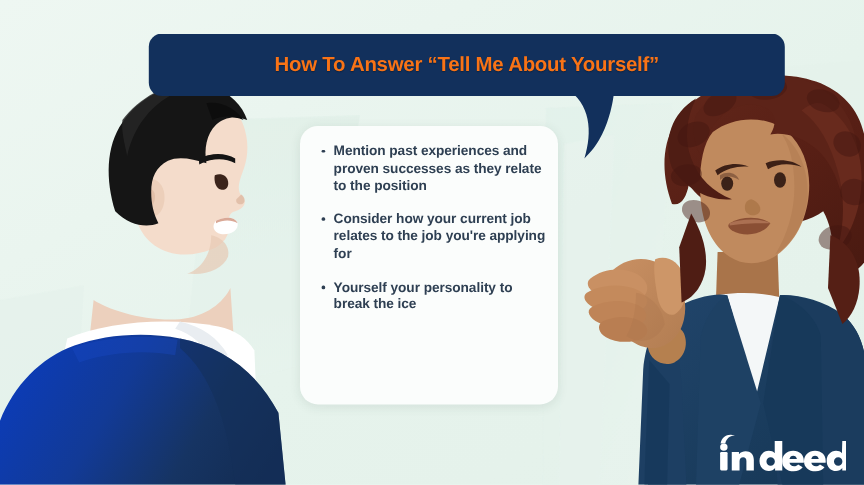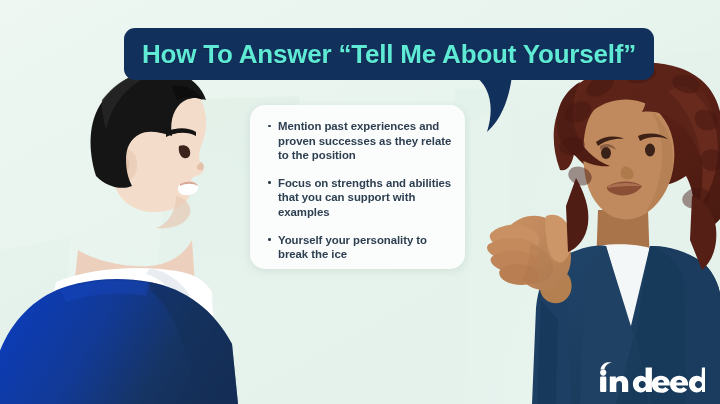--- a/index.html
+++ b/index.html
@@ -12,28 +12,28 @@
   #art{position:absolute;left:0;top:0;width:720px;height:404px;}
 
   
   .banner{
     position:absolute;left:124px;top:28px;width:530px;height:52px;
     background:#12305c;border-radius:11px;
     display:flex;align-items:center;justify-content:center;
     z-index:40;
   }
   .banner-text{
-    color:#5eead4;font-weight:bold;font-size:26px;
+    color:#f97316;font-weight:bold;font-size:17px;
     letter-spacing:-0.2px;white-space:nowrap;
     text-shadow:0 1px 1px rgba(0,0,0,.30);
   }
 
   
   .card{
-    position:absolute;left:250px;top:105px;width:215px;height:164px;
+    position:absolute;left:250px;top:105px;width:215px;height:232px;
     background:#fbfdfc;border-radius:15px;
     z-index:30;
     box-shadow:0 2px 9px rgba(40,70,60,.10);
   }
   .bullets{
     position:absolute;left:17px;top:14px;right:8px;
   }
   .bullet{
     position:relative;padding-left:11px;margin-bottom:13px;
     color:#2e3f52;font-size:11.4px;line-height:14.6px;
@@ -264,21 +264,21 @@
     </g>
   </svg>
 
   <div class="banner">
     <div class="banner-text">How To Answer “Tell Me About Yourself”</div>
   </div>
 
   <div class="card">
     <div class="bullets">
       <div class="bullet">Mention past experiences and proven successes as they relate to the position</div>
-      <div class="bullet">Focus on strengths and abilities that you can support with examples</div>
+      <div class="bullet">Consider how your current job relates to the job you're applying for</div>
       <div class="bullet">Yourself your personality to break the ice</div>
     </div>
   </div>
 
   <svg class="logo" viewBox="0 0 108 34">
 
     <path d="M3.5,9.5 C4.5,3.5 10.5,0.8 15.5,3.2 C12.5,2.6 8.6,4.4 7.4,9.5 Z" fill="#ffffff"></path>
 
     <circle cx="6.2" cy="12.6" r="3.1" fill="#ffffff"></circle>
 

